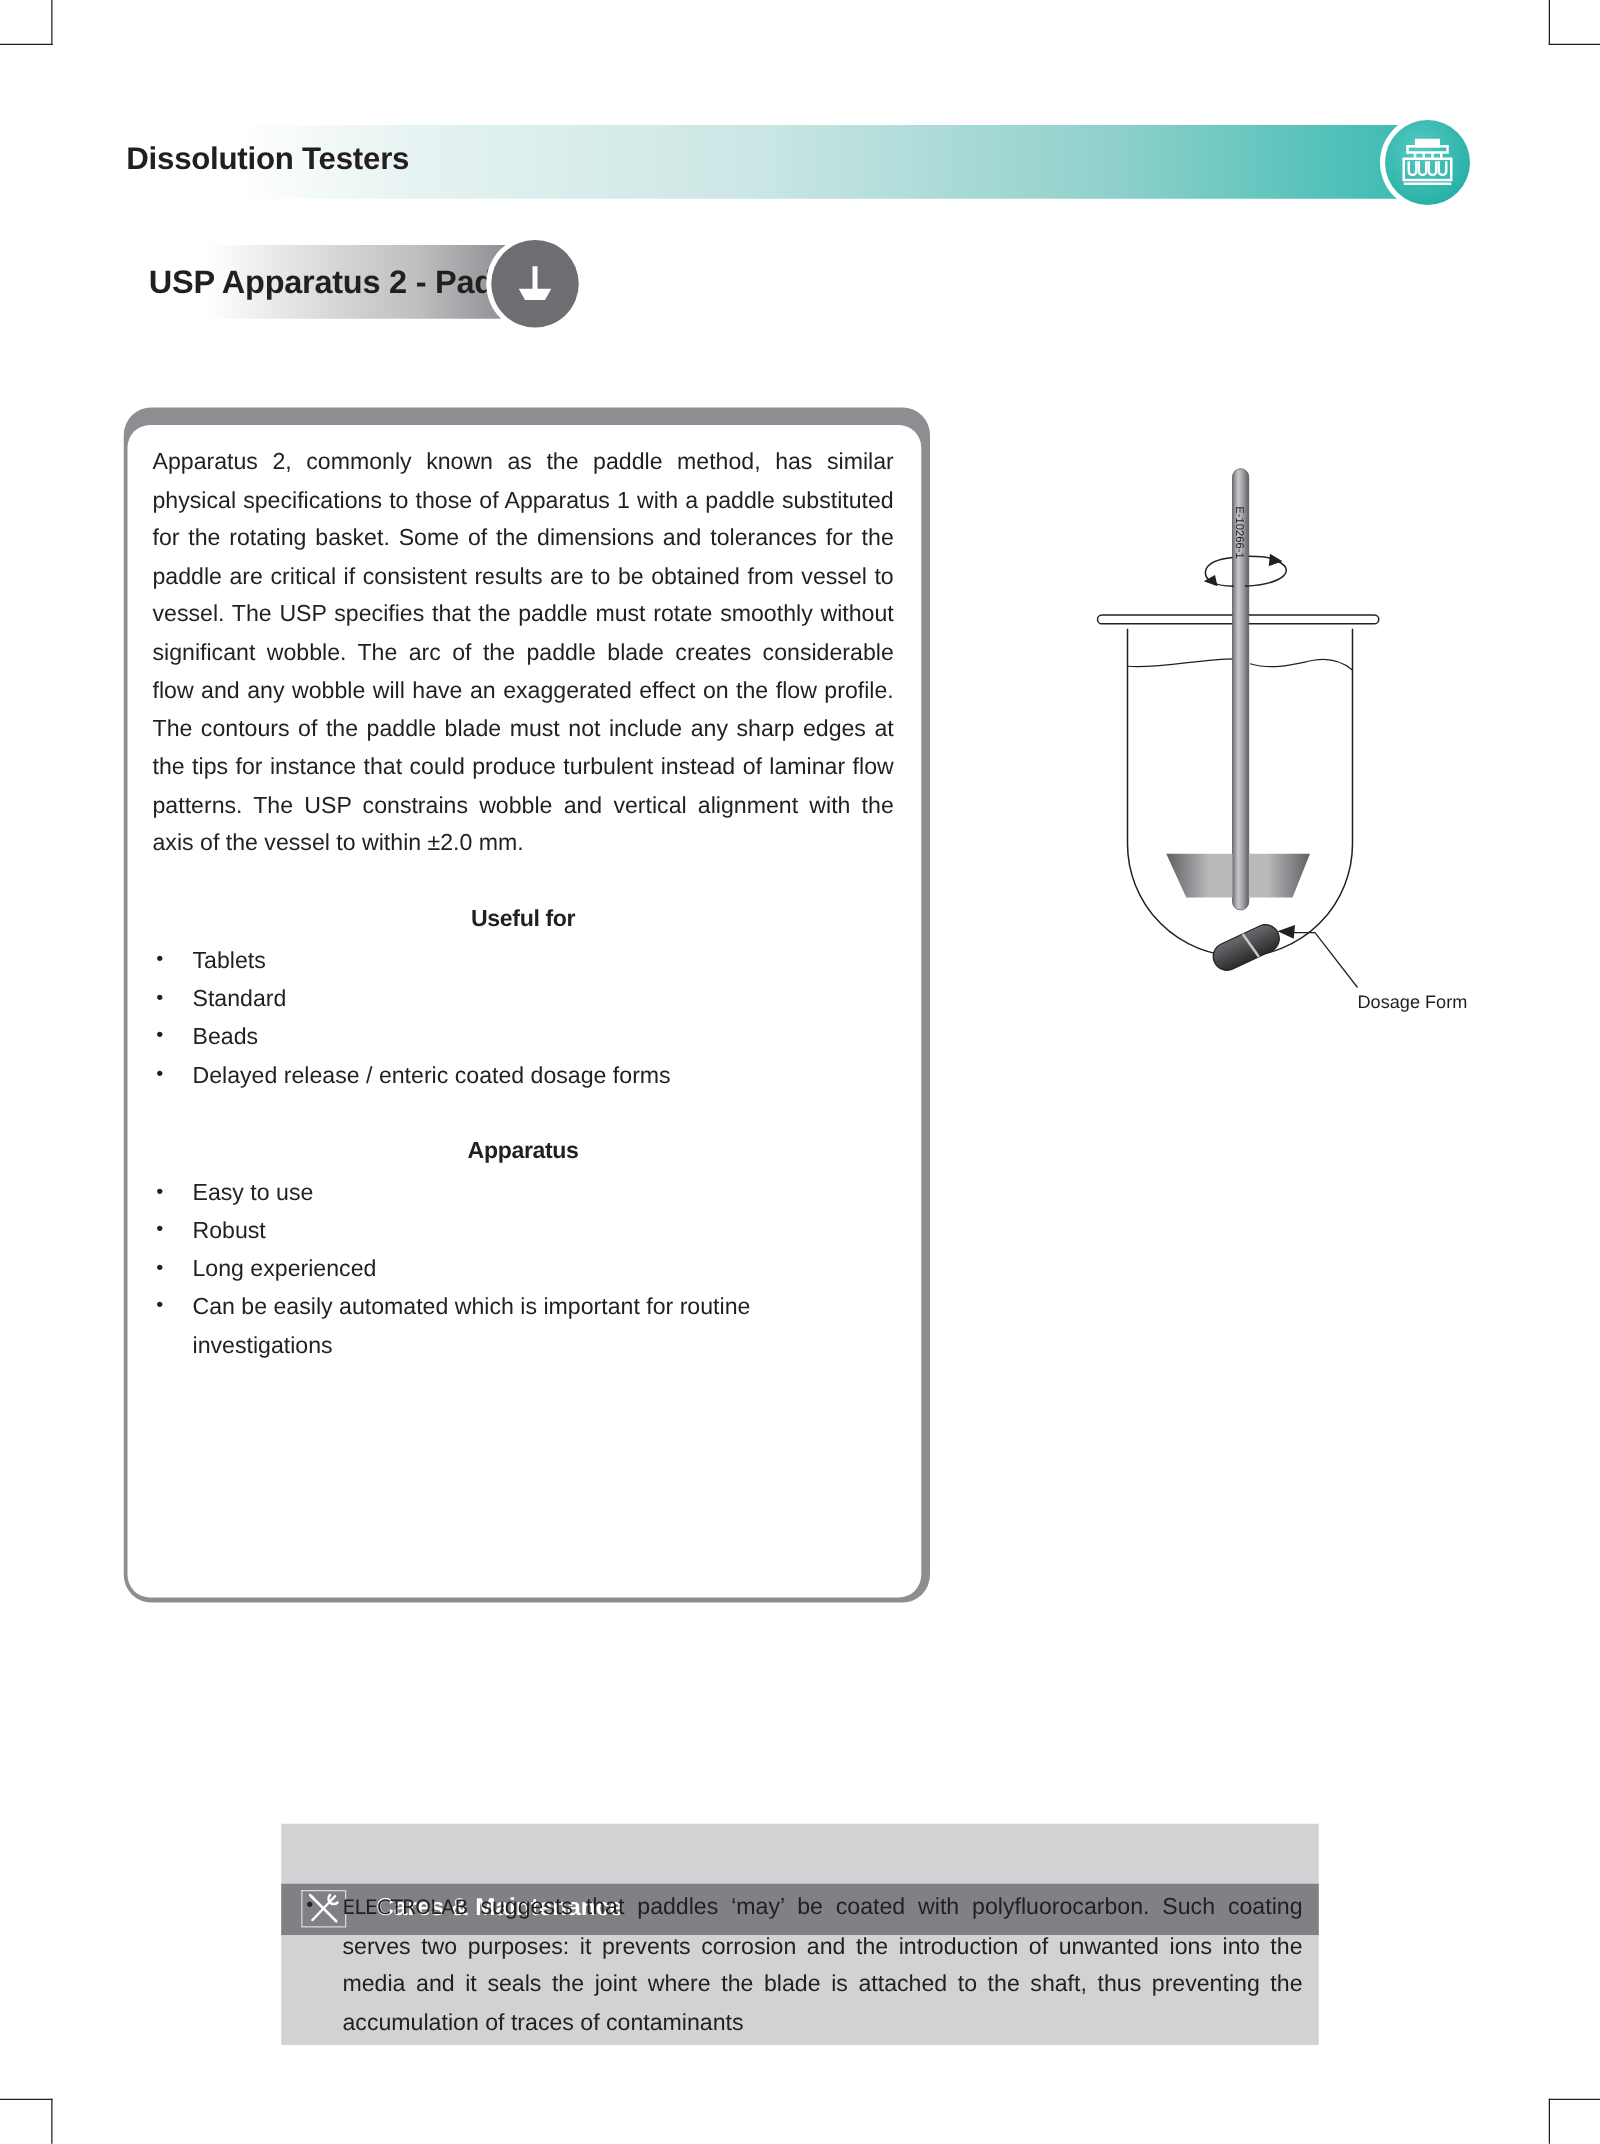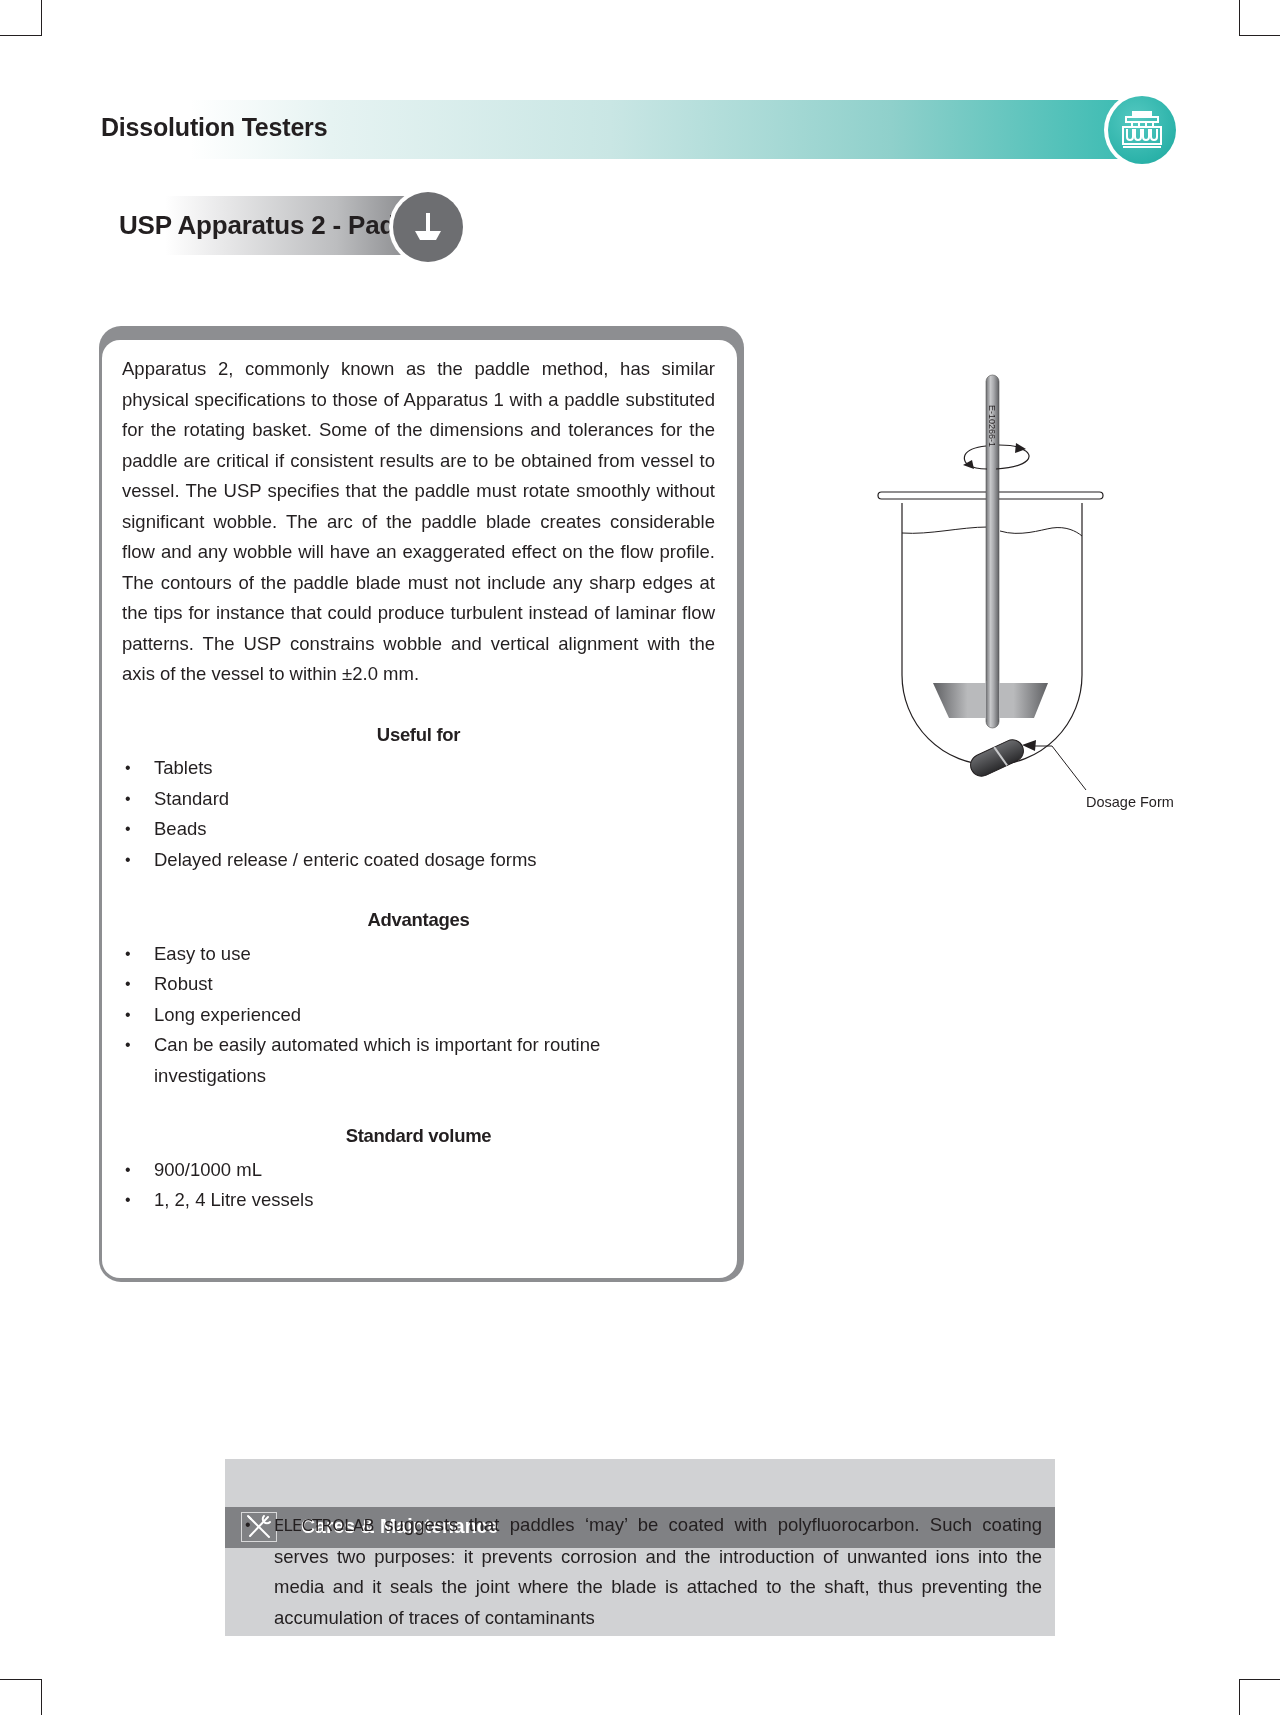--- a/index.html
+++ b/index.html
@@ -109,36 +109,29 @@
     <div class="section-heading">Useful for</div>
     <ul class="bullets">
       <li>Tablets</li>
       <li>Standard</li>
       <li>Beads</li>
       <li>Delayed release / enteric coated dosage forms</li>
     </ul>
   </div>
 
   <div>
-    <div class="section-heading">Advantages</div>
+    <div class="section-heading">Apparatus</div>
     <ul class="bullets">
       <li>Easy to use</li>
       <li>Robust</li>
       <li>Long experienced</li>
       <li style="padding-right:90px">Can be easily automated which is important for routine investigations</li>
     </ul>
   </div>
 
-  <div>
-    <div class="section-heading">Standard volume</div>
-    <ul class="bullets">
-      <li>900/1000 mL</li>
-      <li>1, 2, 4 Litre vessels</li>
-    </ul>
-  </div>
 </div>
 
 <svg class="diagram" viewBox="0 0 330 460">
   <defs>
     <linearGradient id="shaftGrad" x1="0" x2="1" y1="0" y2="0">
       <stop offset="0" stop-color="#6f7073"></stop>
       <stop offset="0.35" stop-color="#c8c9cb"></stop>
       <stop offset="0.6" stop-color="#a7a8ab"></stop>
       <stop offset="1" stop-color="#5f6063"></stop>
     </linearGradient>

